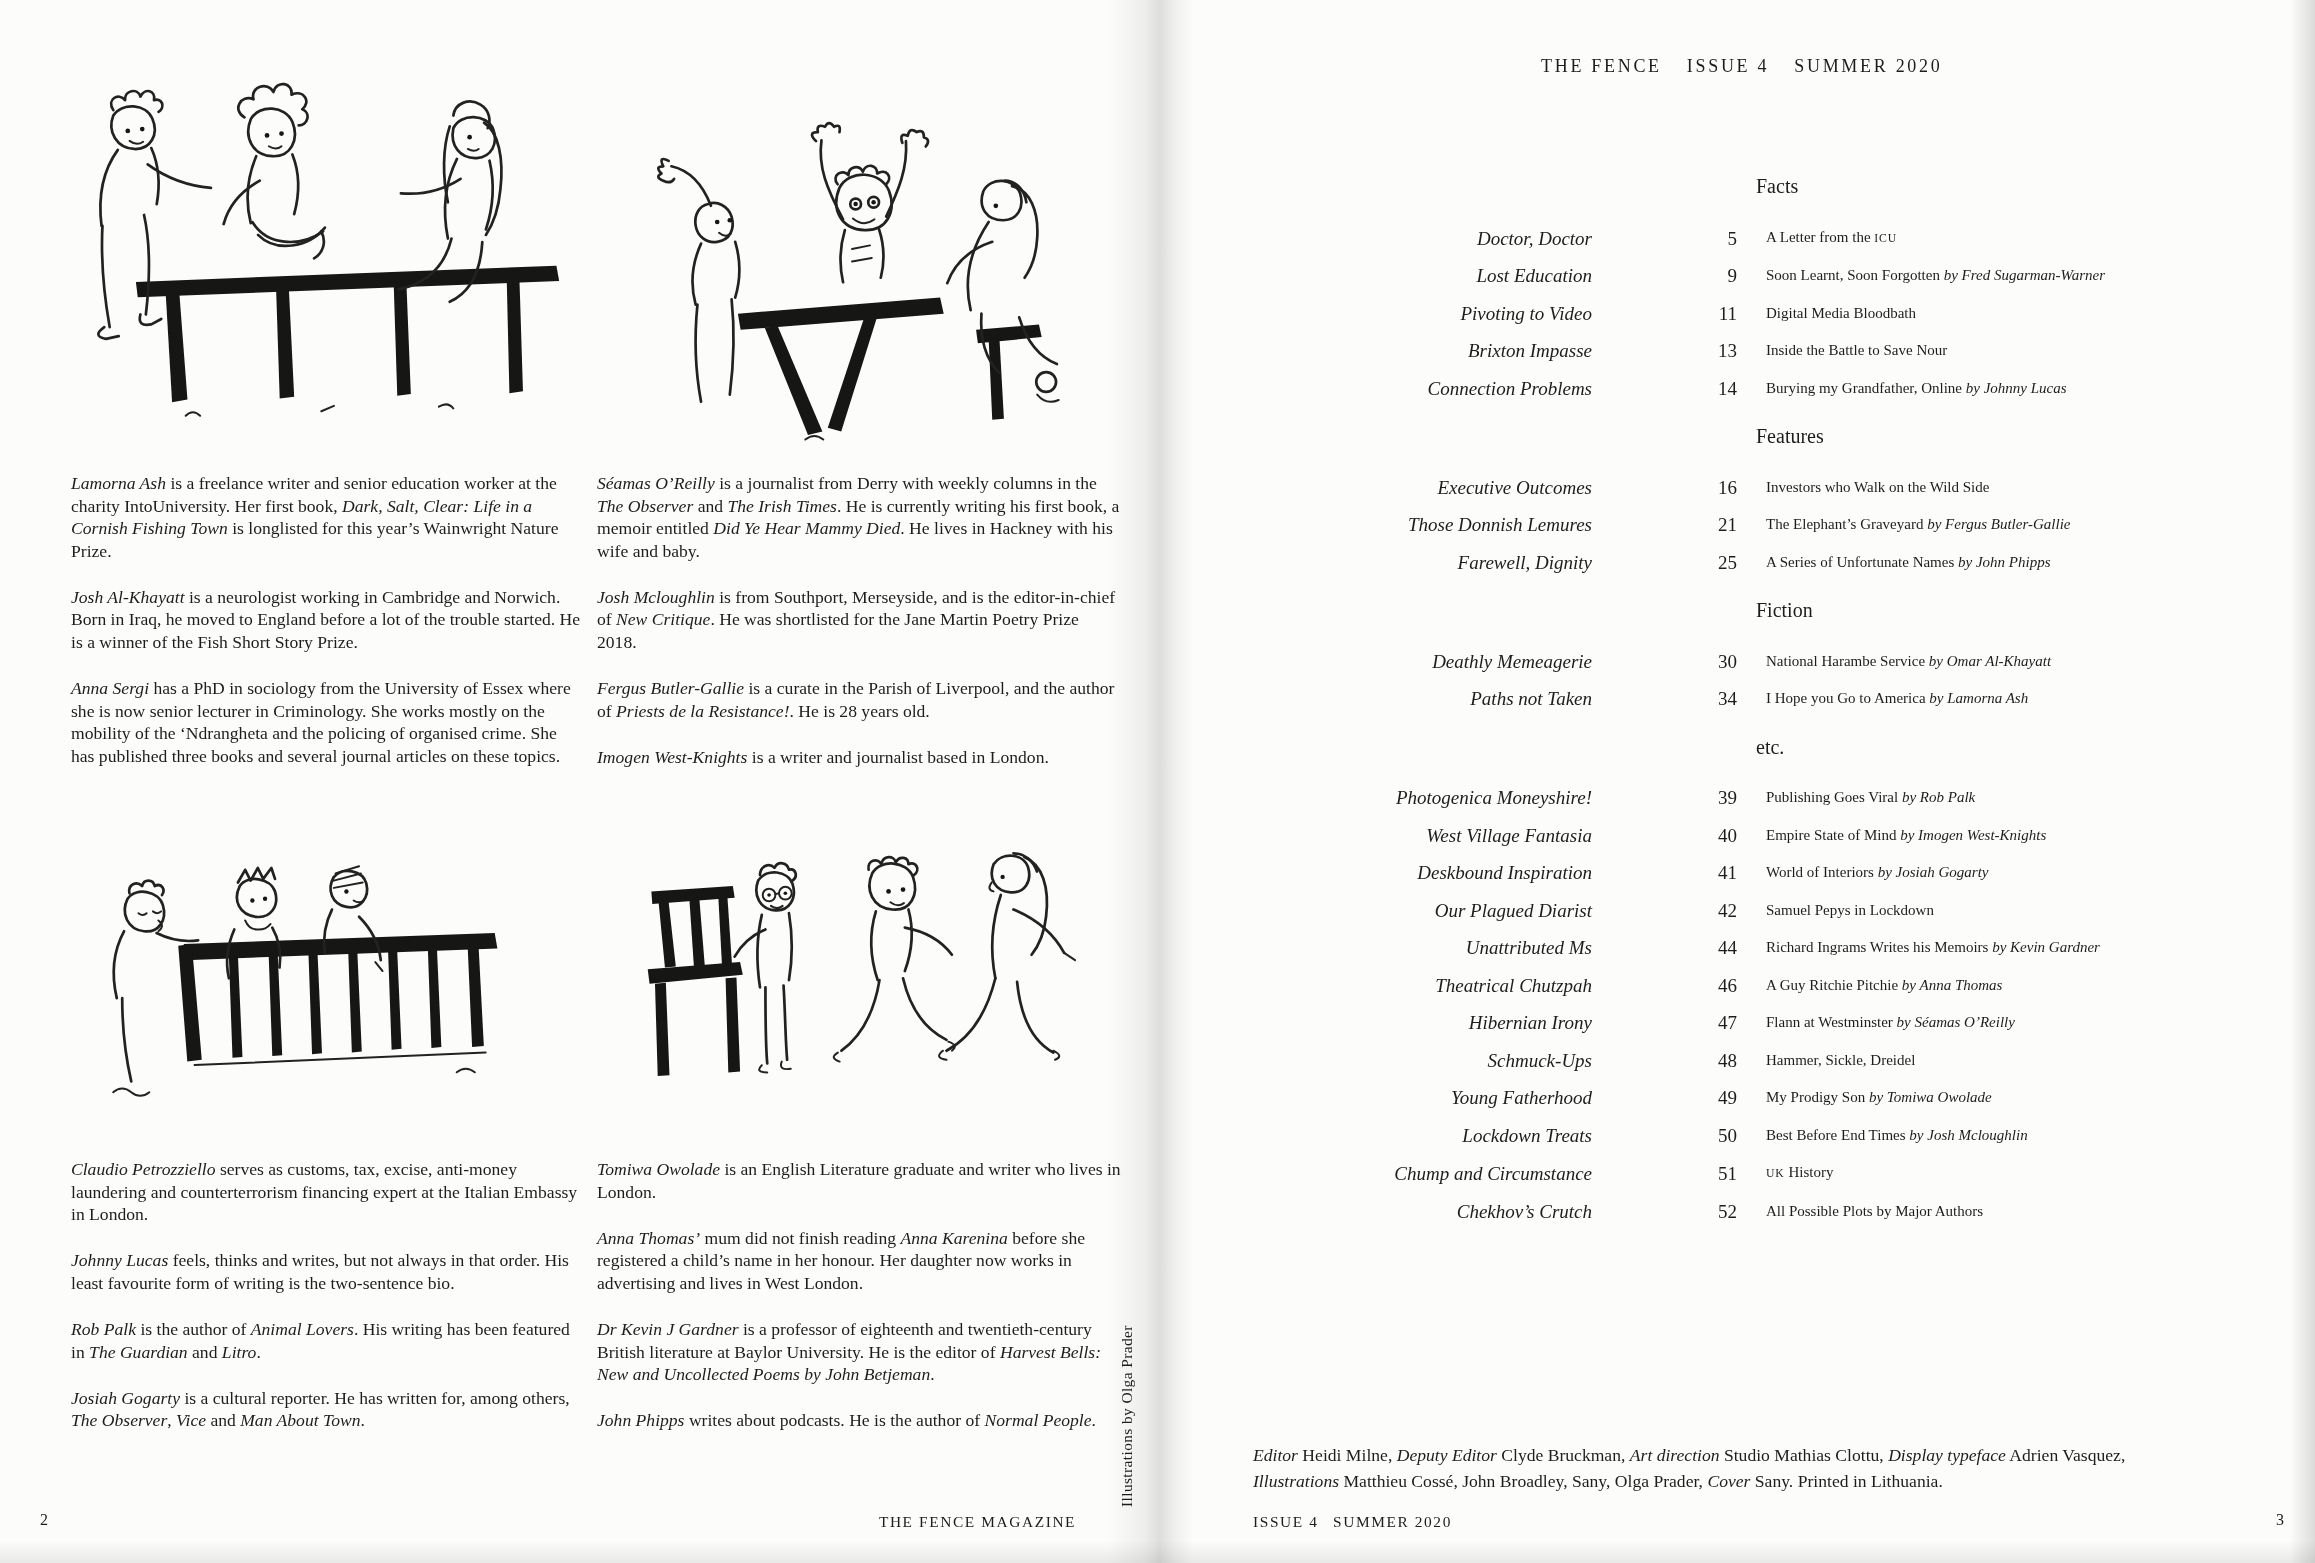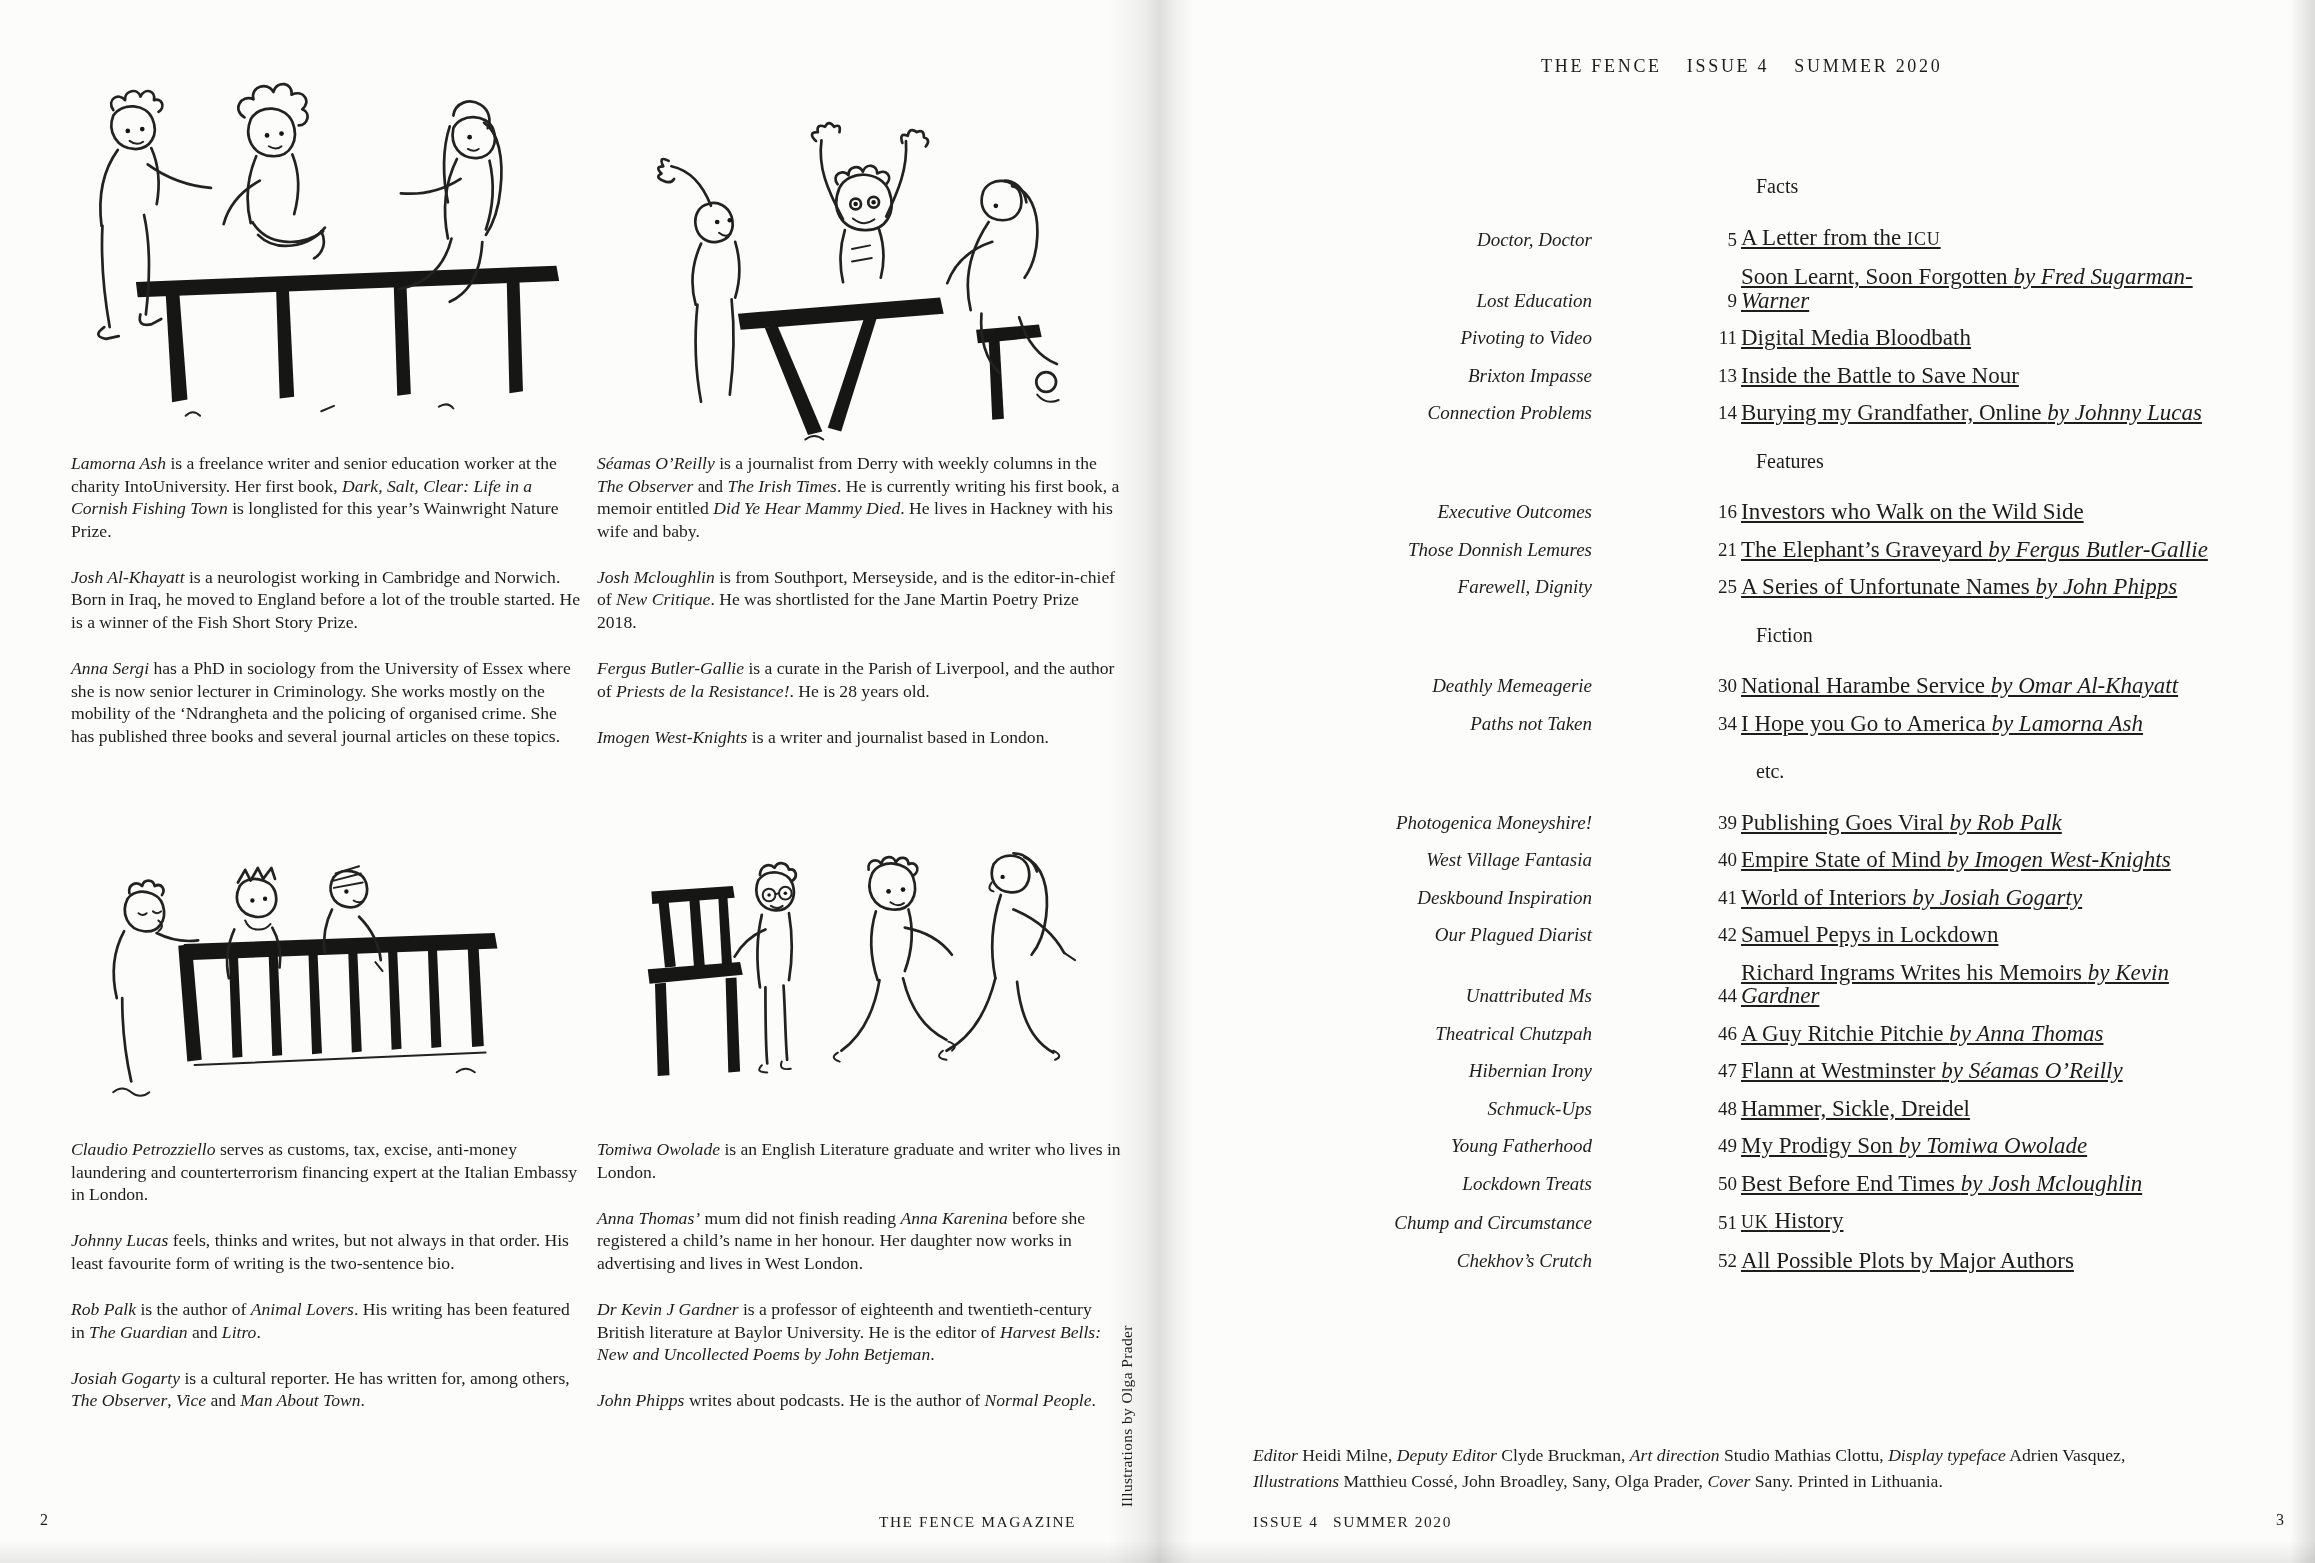--- a/index.html
+++ b/index.html
@@ -12,21 +12,21 @@
   .page-left{left:0;width:1158px;}
   .page-right{left:1158px;width:1158px;}
   
   figure.ill{position:absolute;margin:0;}
   figure.ill svg{display:block;width:100%;height:100%;}
   .ill-1{left:50px;top:63px;width:520px;height:389px;}
   .ill-2{left:588px;top:98px;width:502px;height:355px;}
   .ill-3{left:77px;top:846px;width:443px;height:270px;}
   .ill-4{left:588px;top:808px;width:516px;height:308px;}
   
-  .bios{position:absolute;}
+  .bios{position:absolute;margin-top:20px;}
   .bios-tl{left:71px;top:452px;width:511px;}
   .bios-tr{left:597px;top:452px;width:523px;}
   .bios-bl{left:71px;top:1138px;width:511px;}
   .bios-br{left:597px;top:1138px;width:525px;}
   p.bio{font-size:17.6px;line-height:22.6px;margin:0 0 23.5px 0;}
   .i{font-style:italic;}
   .sc{font-size:0.78em;letter-spacing:0.9px;}
   
   .vertical-credit{
     position:absolute;left:1118px;top:1252px;height:255px;
@@ -44,21 +44,21 @@
   
   .masthead{position:absolute;left:383px;top:56px;font-size:18px;letter-spacing:2.7px;white-space:nowrap;text-align:center;}
   .masthead span{margin-right:25px;}
   
   #toc{position:absolute;left:63px;top:175px;width:1067px;}
   .toc-heading{font-size:20px;line-height:23.5px;margin:25px 0 27px 535px;}
   .toc-heading:first-child{margin-top:0;}
   .toc-row{display:flex;align-items:flex-end;margin-bottom:14px;line-height:23.5px;}
   .toc-nick{width:371px;text-align:right;font-style:italic;font-size:19px;}
   .toc-page{width:145px;text-align:right;font-size:19px;}
-  .toc-title{margin-left:4px;width:507px;font-size:23px;text-decoration:underline;}
+  .toc-title{margin-left:29px;width:507px;font-size:15px;}
   
   .credits{position:absolute;left:95px;top:1442px;width:1031px;font-size:17.6px;line-height:26px;}
   
   .gutter-shadow{position:absolute;left:1108px;top:0;width:86px;height:1563px;pointer-events:none;
     background:linear-gradient(90deg, rgba(0,0,0,0) 0%, rgba(0,0,0,0.06) 42%, rgba(0,0,0,0.12) 60%, rgba(0,0,0,0.05) 78%, rgba(0,0,0,0) 100%);}
   .edge-shadow-right{position:absolute;left:2290px;top:0;width:25px;height:1563px;pointer-events:none;
     background:linear-gradient(90deg, rgba(0,0,0,0), rgba(0,0,0,0.13));}
   .edge-shadow-bottom{position:absolute;left:0;top:1541px;width:2316px;height:22px;pointer-events:none;
     background:linear-gradient(180deg, rgba(0,0,0,0), rgba(0,0,0,0.08));}
   

